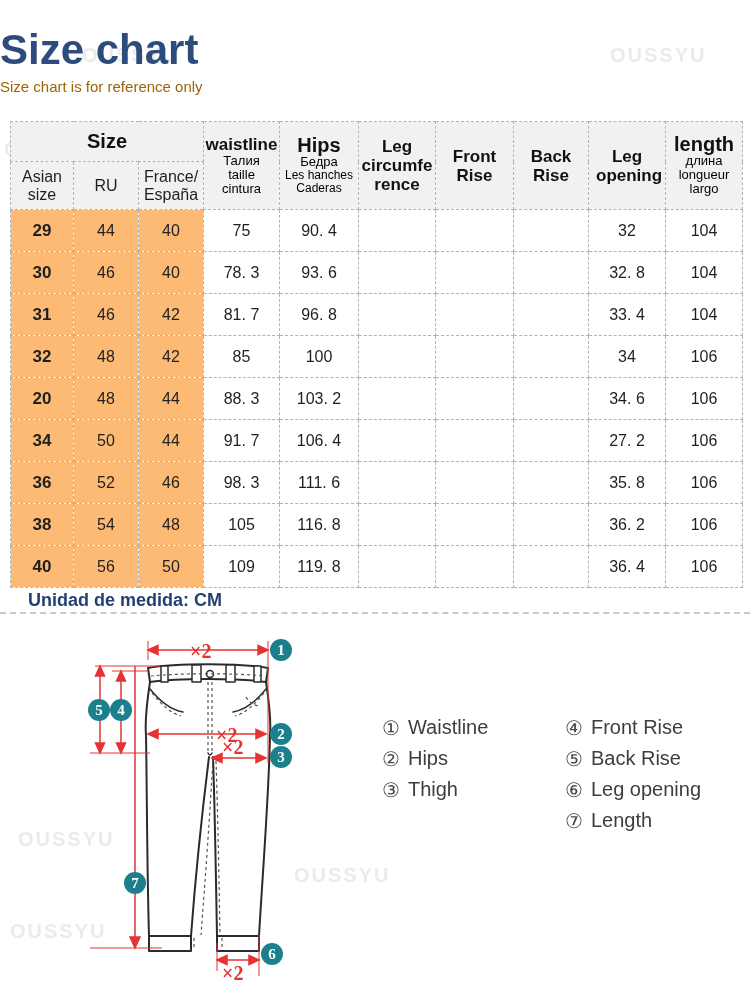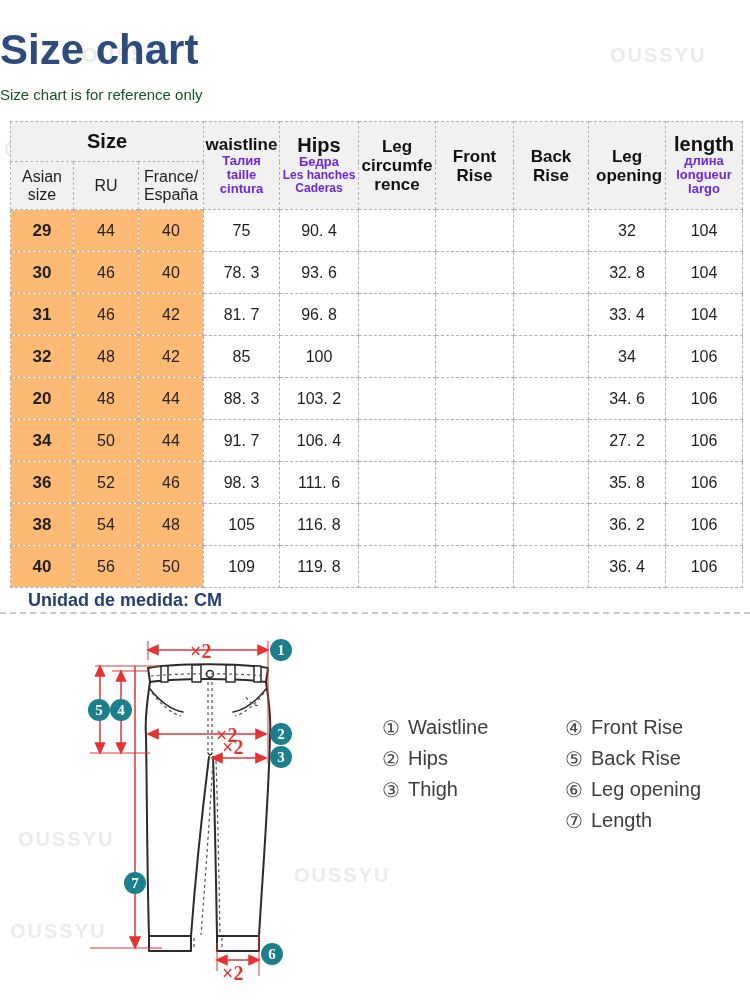--- a/index.html
+++ b/index.html
@@ -8,37 +8,37 @@
     background:#ffffff;font-family:"Liberation Sans",sans-serif;color:#1f1f1f;
   }
   
   .wm{
     position:absolute;font-size:20px;font-weight:600;letter-spacing:2px;
     color:#ebebeb;user-select:none;white-space:nowrap;z-index:0;
   }
   
   .title-wrap{position:absolute;top:26px;left:0;width:750px;text-align:left;z-index:2;}
   .title{font-size:42px;font-weight:700;color:#2d4b7c;letter-spacing:0px;}
-  .subtitle{font-size:15px;font-weight:500;color:#14532d;margin-top:12px;}
+  .subtitle{font-size:15px;font-weight:500;color:#a16207;margin-top:4px;}
   
   .size-table{
     position:absolute;left:10px;top:121px;width:732px;z-index:2;
     border-collapse:collapse;table-layout:fixed;background:transparent;
   }
   .size-table th,.size-table td{
     border:1px dashed #b3b3b3;text-align:center;vertical-align:middle;
     padding:0;font-weight:400;overflow:hidden;
   }
   .size-table th{background:#f1f1f1;}
   .size-table td{font-size:16px;height:41px;background:#fff;}
   .size-table td.shade{background:#fdba74;}
   .size-table td.asian{font-weight:700;font-size:17px;}
   .h-main{font-size:17px;font-weight:700;line-height:19px;color:#111;}
   .h-main.big{font-size:20px;}
-  .h-sub{font-size:13px;line-height:14px;color:#6d28d9;font-weight:700;}
+  .h-sub{font-size:13px;line-height:14px;color:#000000;font-weight:400;}
   .h-sub.small{font-size:12px;line-height:13px;}
   .row1{height:40px;}
   .row2{height:48px;}
   .sub-head{font-size:16px;font-weight:400;line-height:18px;}
   
   .unit-note{
     position:absolute;left:28px;top:590px;z-index:2;
     font-size:18px;font-weight:700;color:#243f72;
   }
   .bottom-dash{

